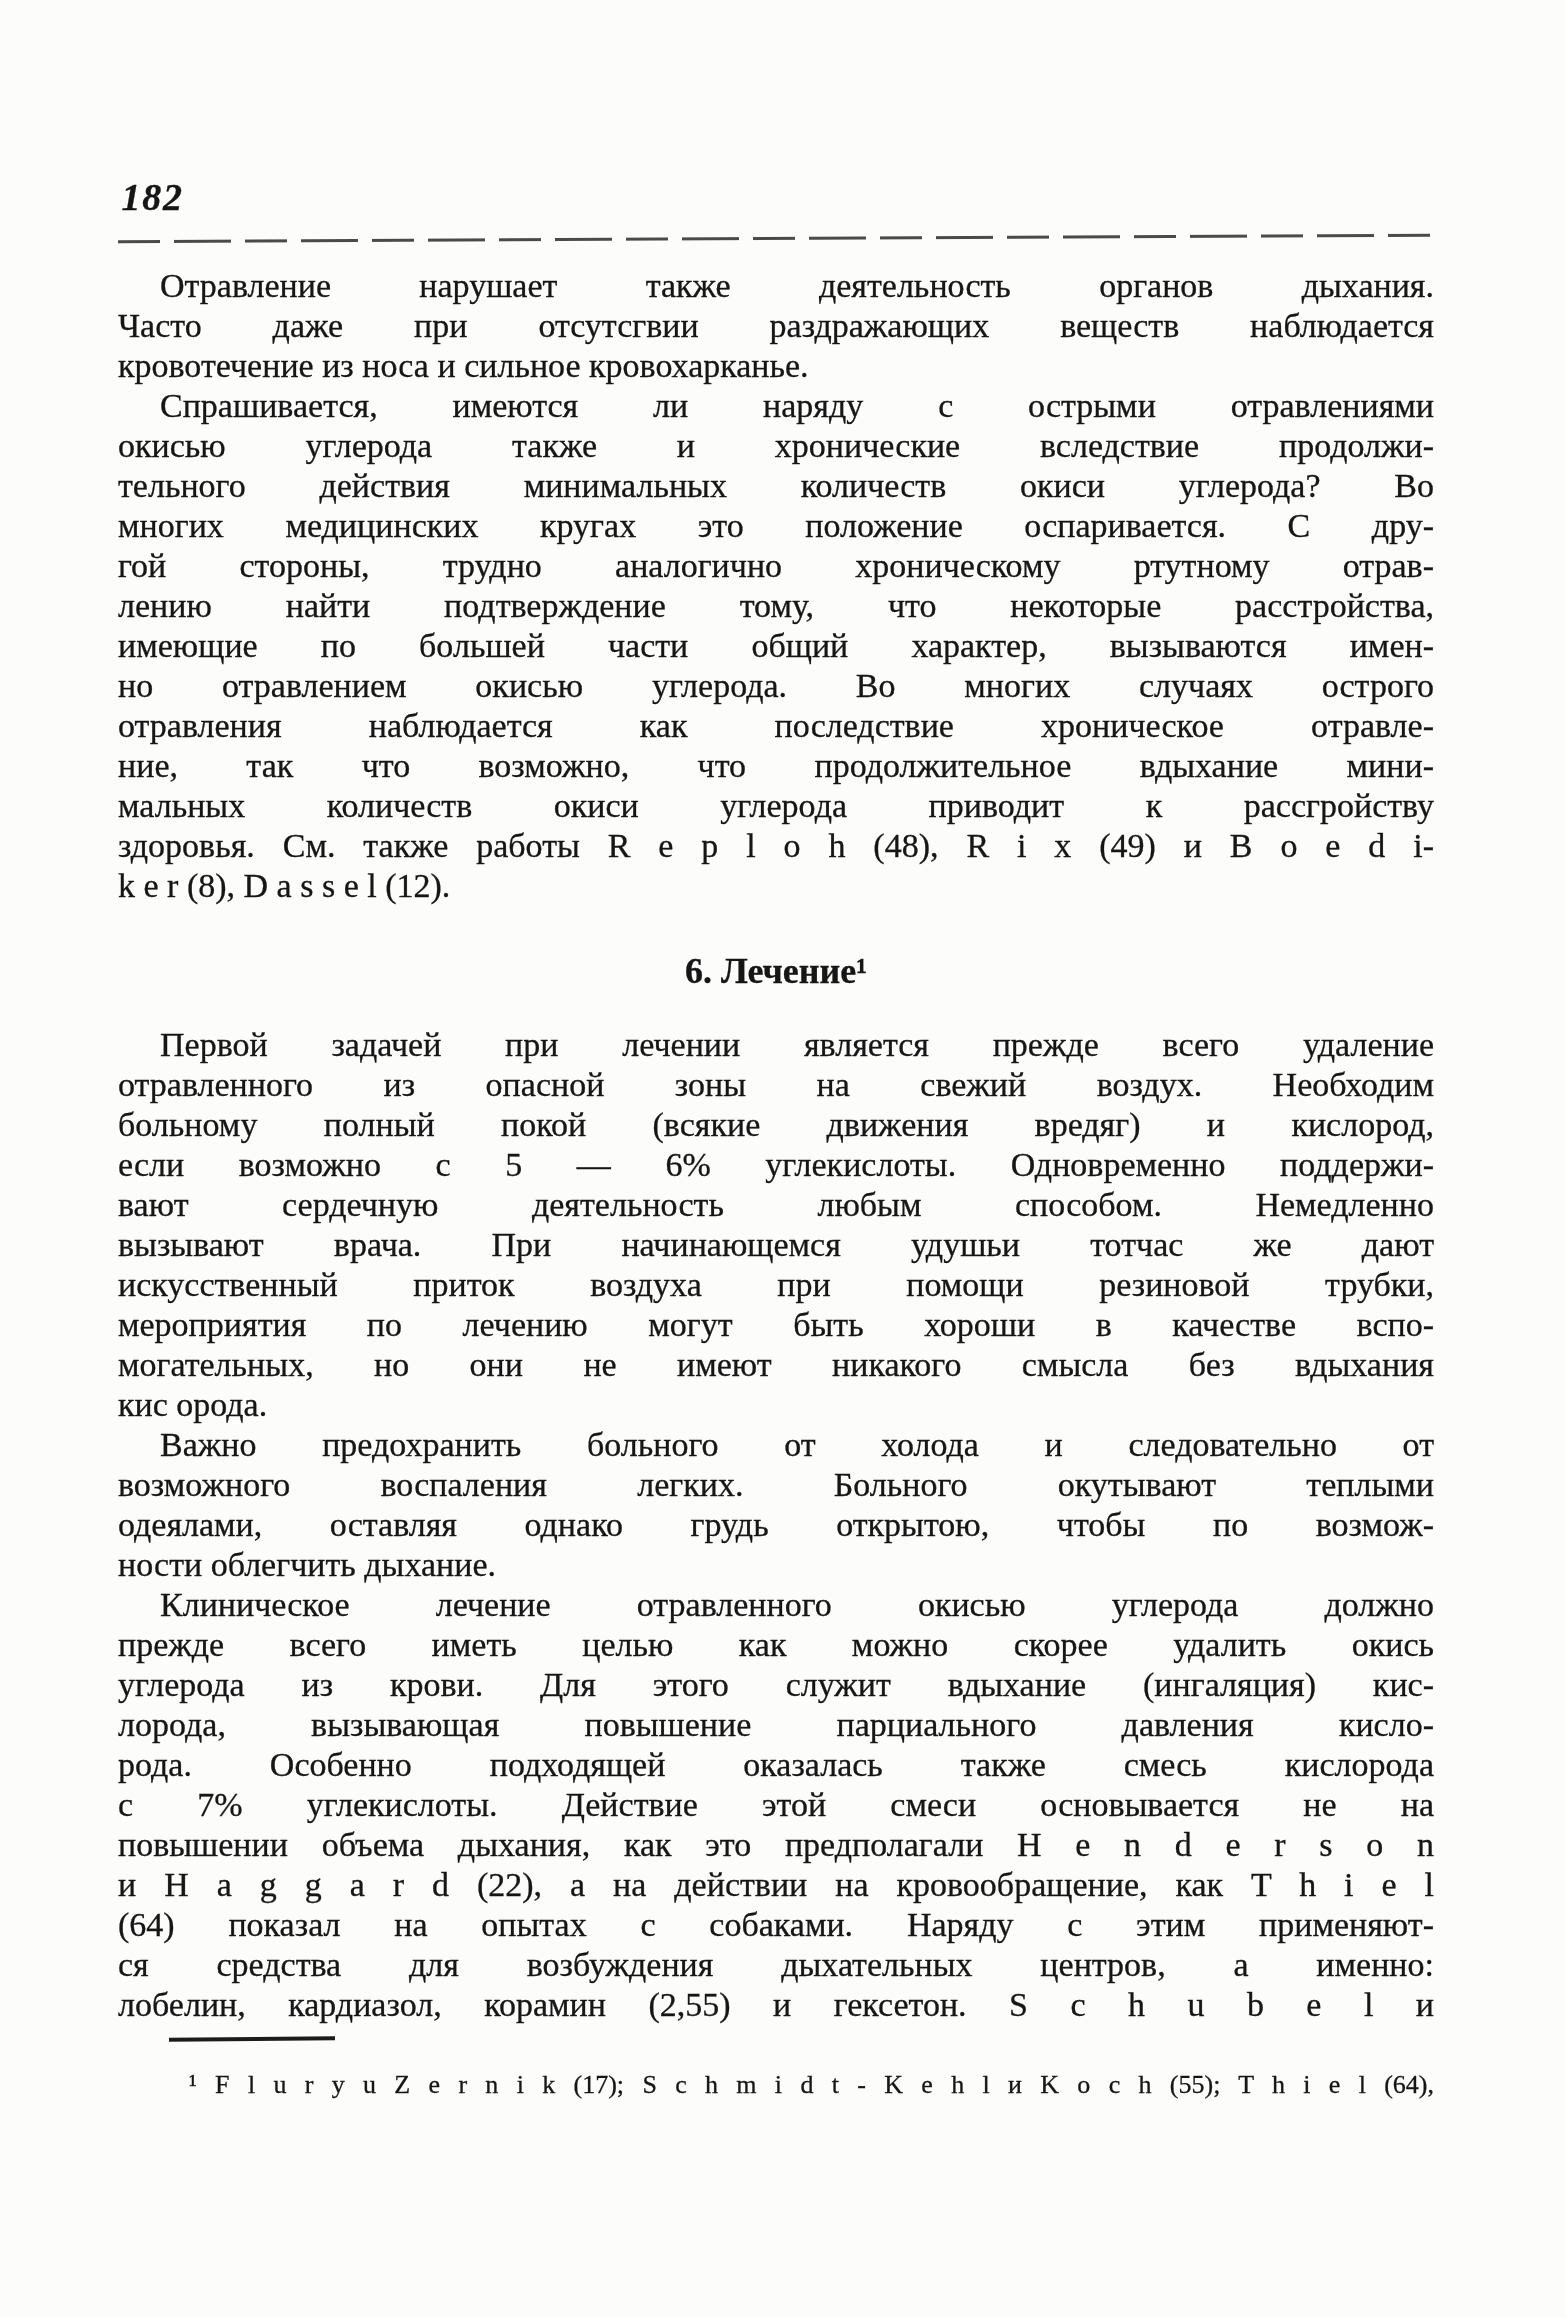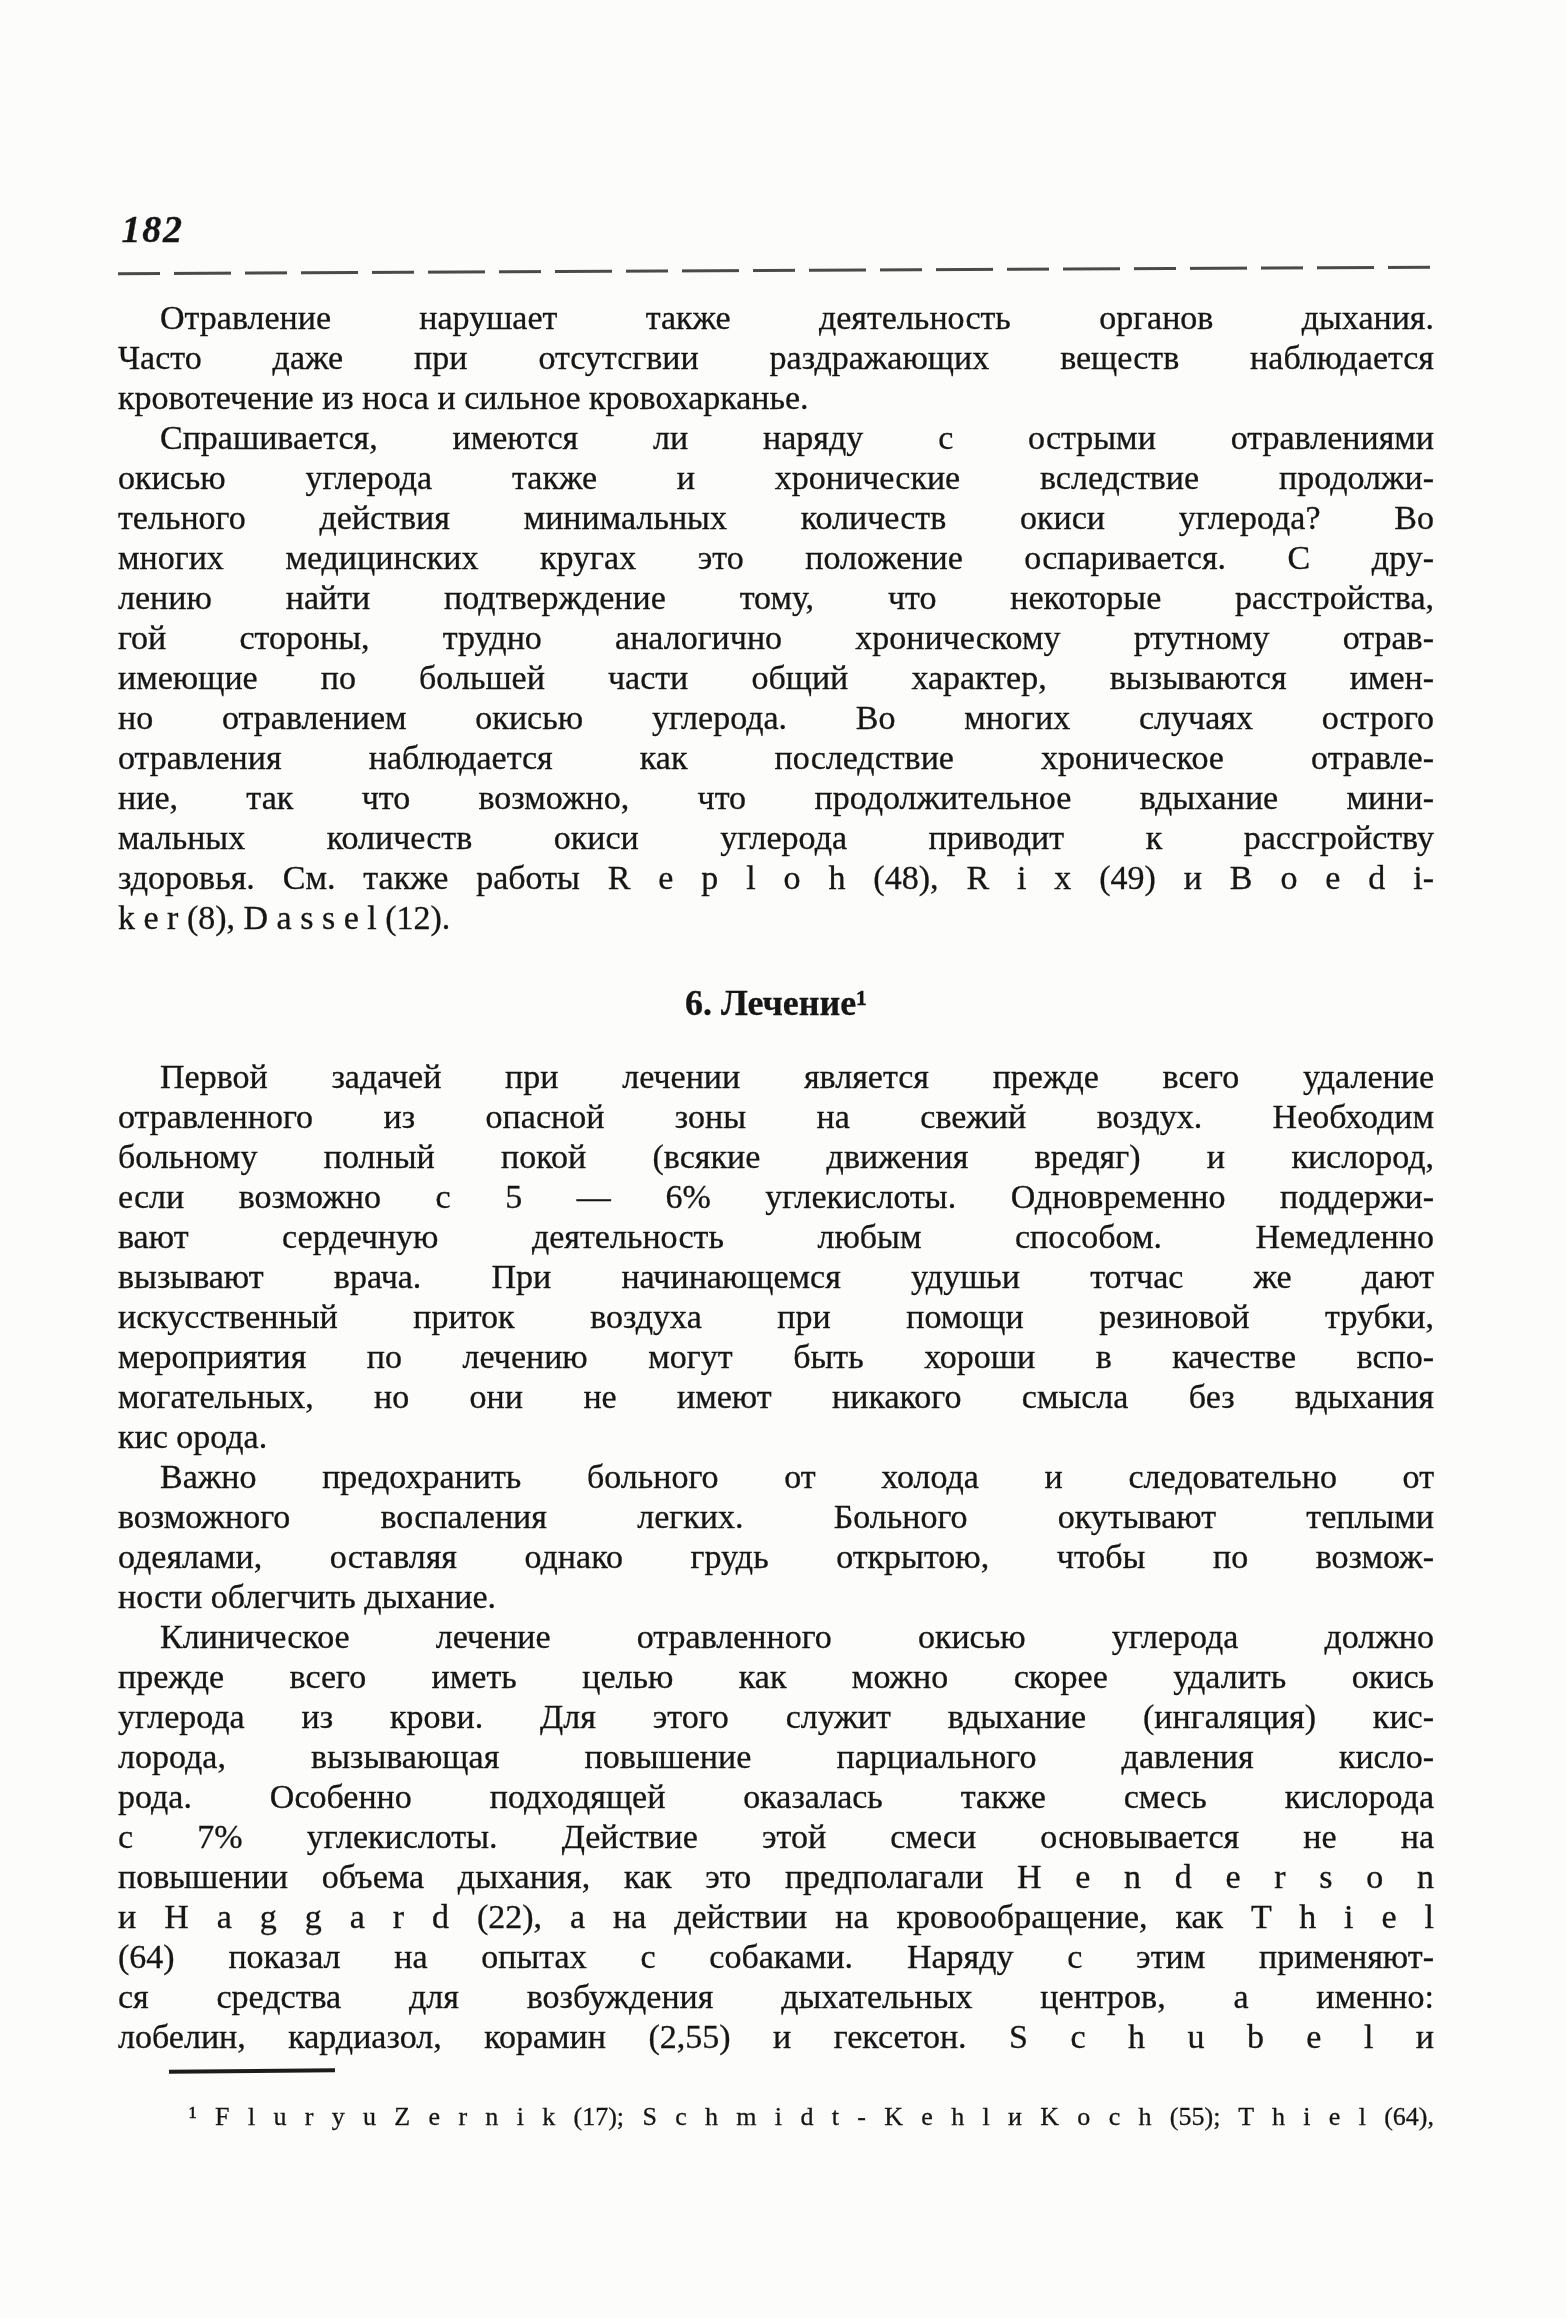--- a/index.html
+++ b/index.html
@@ -14,21 +14,20 @@
     box-sizing: border-box;
     background: #fcfcfb;
     padding: 175px 133px 0 118px;
     font-family: "Liberation Serif", "DejaVu Serif", serif;
     color: #161616;
     -webkit-text-stroke: 0.3px currentColor;
   }
   .header {
     position: relative;
     height: 50px;
-    margin-top: 32px;
   }
   .pagenum {
     position: absolute;
     left: 3.5px;
     top: 0;
     font-size: 38px;
     font-weight: bold;
     font-style: italic;
     letter-spacing: 1.8px;
   }
@@ -105,22 +104,22 @@
       <div class="paragraph">
         <div class="line first">Отравление нарушает также деятельность органов дыхания.</div>
         <div class="line">Часто даже при отсутсгвии раздражающих веществ наблюдается</div>
         <div class="line last">кровотечение из носа и сильное кровохарканье.</div>
       </div>
       <div class="paragraph">
         <div class="line first">Спрашивается, имеются ли наряду с острыми отравлениями</div>
         <div class="line">окисью углерода также и хронические вследствие продолжи-</div>
         <div class="line">тельного действия минимальных количеств окиси углерода? Во</div>
         <div class="line">многих медицинских кругах это положение оспаривается. С дру-</div>
+        <div class="line">гой стороны, трудно аналогично хроническому ртутному отрав-</div>
         <div class="line">лению найти подтверждение тому, что некоторые расстройства,</div>
-        <div class="line">гой стороны, трудно аналогично хроническому ртутному отрав-</div>
         <div class="line">имеющие по большей части общий характер, вызываются имен-</div>
         <div class="line">но отравлением окисью углерода. Во многих случаях острого</div>
         <div class="line">отравления наблюдается как последствие хроническое отравле-</div>
         <div class="line">ние, так что возможно, что продолжительное вдыхание мини-</div>
         <div class="line">мальных количеств окиси углерода приводит к рассгройству</div>
         <div class="line">здоровья. См. также работы R e p l o h (48), R i x (49) и B o e d i-</div>
         <div class="line last">k e r (8), D a s s e l (12).</div>
       </div>
       <div class="section-heading">6. Лечение¹</div>
       <div class="paragraph">

